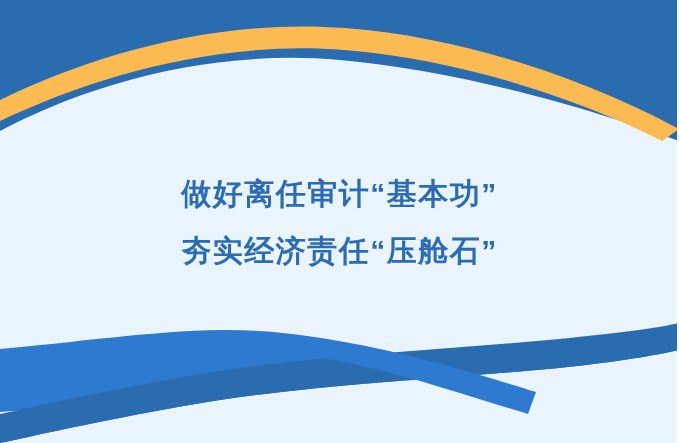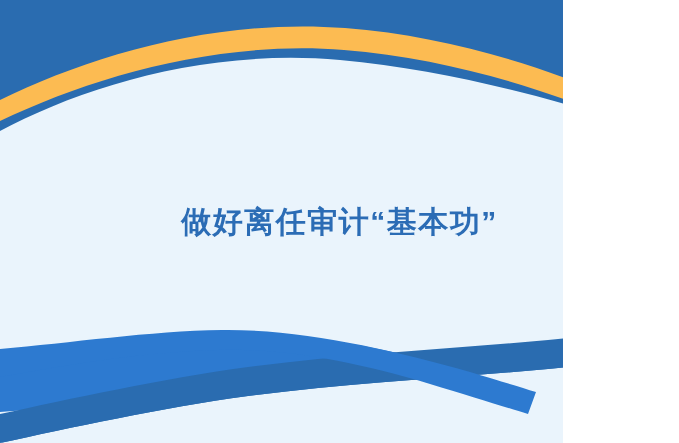--- a/index.html
+++ b/index.html
@@ -2,21 +2,21 @@
 <html><head>
 <meta charset="utf-8">
 <style>
   html, body {
     margin: 0;
     padding: 0;
     background: #ffffff;
   }
   #poster {
     position: relative;
-    width: 563px;
+    width: 677px;
     height: 443px;
     overflow: hidden;
     background: #eaf4fc;
     font-family: "Liberation Sans", "DejaVu Sans", sans-serif;
   }
   #poster-art {
     position: absolute;
     top: 0;
     left: 0;
     width: 679px;
@@ -106,15 +106,16 @@
              C500,381 520,387 536,392
              L528,414
              C505,407 470,396 430,384
              C350,360 280,348 218,350
              C140,352 68,365 0,377 Z" fill="#2d7ad0"></path>
 
   </svg>
 
   <div class="title-block">
     <div class="title-line">做好离任审计“基本功”</div>
+    <div class="title-line">夯实经济责任“压舱石”</div>
   </div>
 
 </div>
 
 </body></html>

